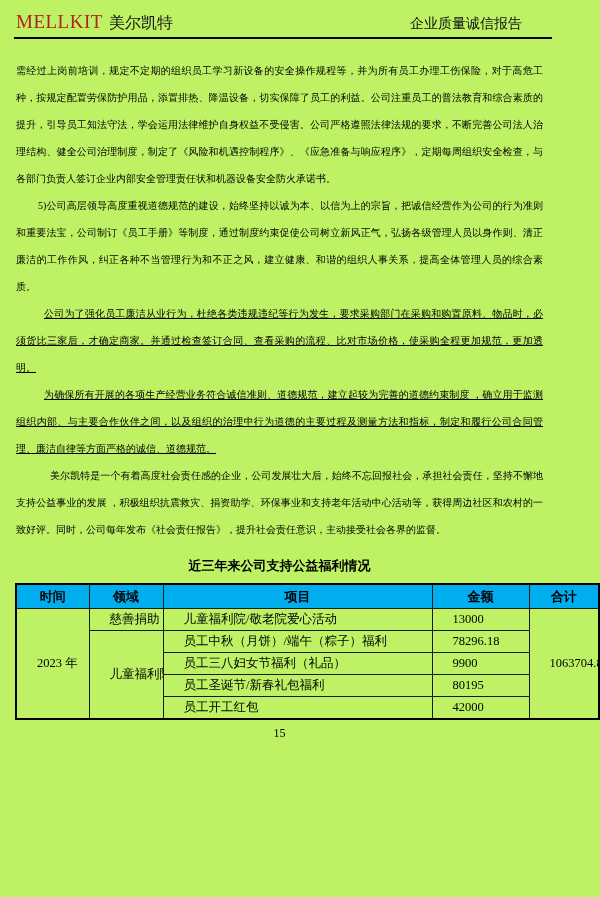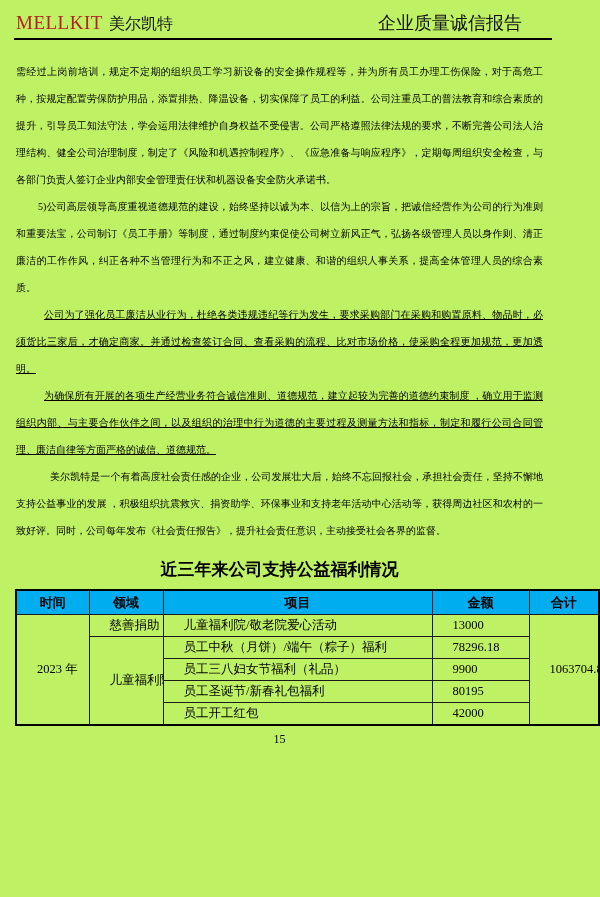--- a/index.html
+++ b/index.html
@@ -13,40 +13,40 @@
     box-sizing:border-box;
   }
   
   .hdr{
     display:flex;justify-content:space-between;align-items:baseline;
     padding:11px 78px 0 16px;
   }
   .brand{white-space:nowrap;}
   .brand-en{font-size:19px;color:#b22222;letter-spacing:.5px;}
   .brand-cn{font-size:16px;color:#141414;margin-left:6px;}
-  .doc-title{font-size:18px;color:#111;}
+  .doc-title{font-size:14px;color:#111;}
   .hdr-rule{
     border:none;border-top:2px solid #000;
     margin:3px 48px 0 14px;
   }
   
   .content{
     padding:18px 57px 0 16px;
     font-size:10px;line-height:27px;
     text-align:justify;
   }
   .content p{margin:0;}
   .ind-num{text-indent:22px;}
   .ind-2em{text-indent:28px;text-decoration:underline;}
   .ind-num2{text-indent:21px;}
   .ind-3em{text-indent:34px;}
   
   .tbl-title{
     margin:14px 57px 0 16px;
-    text-align:center;font-weight:bold;font-size:17px;
+    text-align:center;font-weight:bold;font-size:13px;
   }
   table.welfare{
     margin:8px 0 0 15px;
     width:583px;
     border-collapse:collapse;table-layout:fixed;
     font-size:12.5px;
     border:2px solid #000;
   }
   table.welfare th,table.welfare td{
     border:1px solid #1a1a1a;

